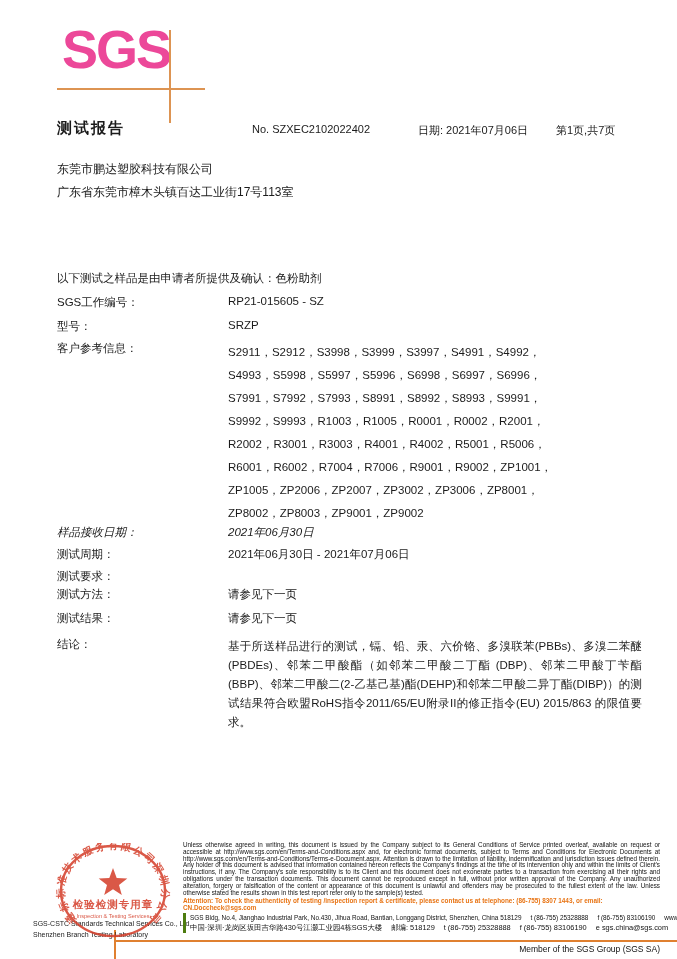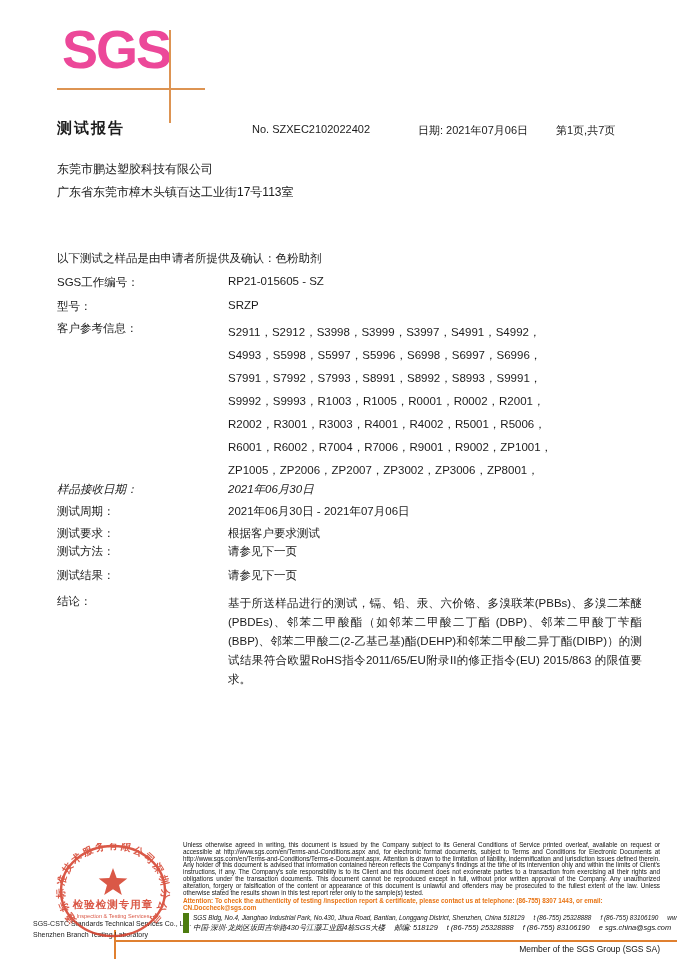--- a/index.html
+++ b/index.html
@@ -19,34 +19,34 @@
   .hdr-page{position:absolute;left:556px;top:123px;font-size:11px;}
 
   
   .applicant{position:absolute;left:57px;top:158px;font-size:12px;line-height:23px;}
 
   
   .content{position:absolute;left:57px;top:251px;width:585px;font-size:11.5px;}
   .row{display:flex;align-items:flex-start;}
   .lbl{width:171px;flex-shrink:0;}
   .val{flex:1;}
-  .intro{margin-bottom:0;}
+  .intro{margin-bottom:0;margin-top:20px;}
   .m9{margin-top:9px;} .m7{margin-top:7px;} .m6{font-style:italic;} .m3{margin-top:3px;} .m11{margin-top:11px;}
   .refs .val div{line-height:23px;}
   .conclusion .val{line-height:19px;text-align:justify;}
 
   
   .issuer{position:absolute;left:33px;top:918px;font-size:7px;line-height:11px;color:#222;z-index:1;}
   .stamp{position:absolute;left:53px;top:843px;width:120px;height:100px;opacity:.88;z-index:3;}
 
   
   #footer{position:absolute;left:183px;top:842px;width:477px;z-index:2;}
   .legal{font-size:6.3px;line-height:6.8px;text-align:justify;color:#111;}
   .attention{margin-top:1px;font-size:6.4px;line-height:7px;font-weight:bold;color:#e87414;}
-  .addresses{margin-top:2px;border-left:6px solid #4d7c0f;padding-left:4px;font-style:italic;}
+  .addresses{margin-top:2px;border-left:3px solid #4d7c0f;padding-left:4px;}
   .addr-row{display:flex;gap:9px;white-space:nowrap;font-size:6.4px;line-height:10px;color:#111;}
   .addr-row.cn{font-size:7.4px;}
   .bottom-hline{position:absolute;left:114px;top:940px;width:563px;height:2px;background:#e08030;}
   .bottom-vline{position:absolute;left:114px;top:930px;width:2px;height:29px;background:#e08030;}
   .member{position:absolute;right:17px;top:944px;font-size:8.5px;color:#111;}
 </style>
 </head>
 <body>
 
 <div id="page">
@@ -81,36 +81,36 @@
     <div class="row m7 refs">
       <div class="lbl">客户参考信息：</div>
       <div class="val">
         <div>S2911，S2912，S3998，S3999，S3997，S4991，S4992，</div>
         <div>S4993，S5998，S5997，S5996，S6998，S6997，S6996，</div>
         <div>S7991，S7992，S7993，S8991，S8992，S8993，S9991，</div>
         <div>S9992，S9993，R1003，R1005，R0001，R0002，R2001，</div>
         <div>R2002，R3001，R3003，R4001，R4002，R5001，R5006，</div>
         <div>R6001，R6002，R7004，R7006，R9001，R9002，ZP1001，</div>
         <div>ZP1005，ZP2006，ZP2007，ZP3002，ZP3006，ZP8001，</div>
+        <div>ZP8002，ZP8003，ZP9001，ZP9002</div>
       </div>
     </div>
 
     <div class="row m6">
       <div class="lbl">样品接收日期：</div>
       <div class="val">2021年06月30日</div>
     </div>
 
     <div class="row m7">
       <div class="lbl">测试周期：</div>
       <div class="val">2021年06月30日 - 2021年07月06日</div>
     </div>
 
     <div class="row m7">
       <div class="lbl">测试要求：</div>
-      <div class="val">根据客户要求测试</div>
     </div>
 
     <div class="row m3">
       <div class="lbl">测试方法：</div>
       <div class="val">请参见下一页</div>
     </div>
 
     <div class="row m9">
       <div class="lbl">测试结果：</div>
       <div class="val">请参见下一页</div>

